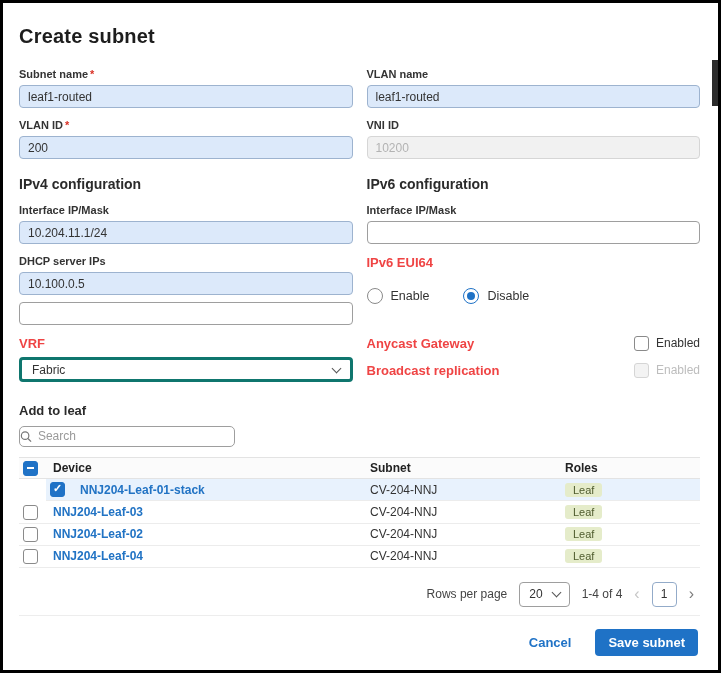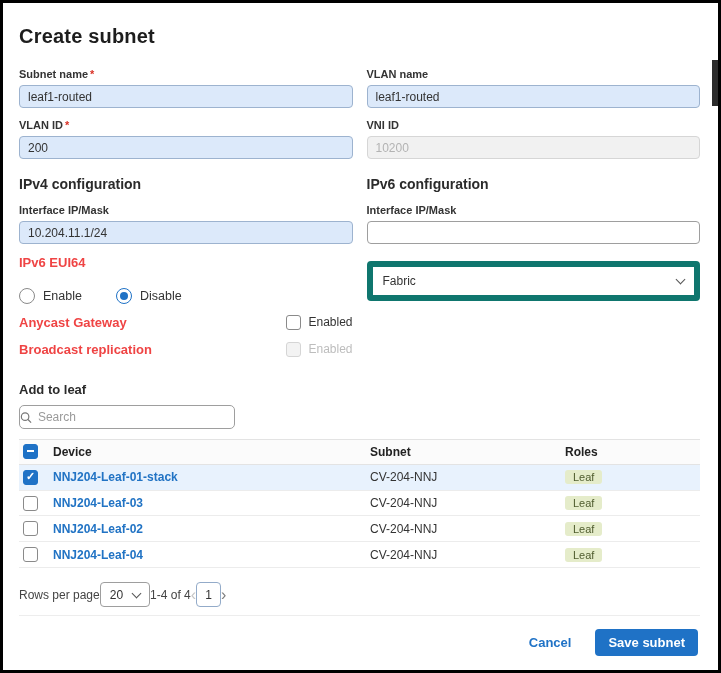--- a/index.html
+++ b/index.html
@@ -21,21 +21,21 @@
 
   .section-h { font-size: 14px; font-weight: bold; color: #2b2b2b; margin: 6px 0 12px 0; }
   .sub-h { font-size: 13px; font-weight: bold; color: #ef4444; }
 
   .radio-row { display: flex; gap: 34px; margin-top: 18px; }
   .radio-opt { display: flex; align-items: center; gap: 8px; font-size: 12.5px; color: #333; cursor: pointer; }
   .radio { width: 16px; height: 16px; border: 1.5px solid #8a8a8a; border-radius: 50%; position: relative; flex: none; background: #fff; }
   .radio.sel { border-color: #1f72c6; }
   .radio.sel::after { content: ""; position: absolute; inset: 3px; background: #1f72c6; border-radius: 50%; }
 
-  .select { height: 40px; border: 6px solid #0f766e; border-radius: 4px; display: flex; align-items: center; justify-content: space-between; padding: 0 10px; font-size: 12px; color: #333; background: #fff; cursor: pointer; }
+  .select { height: 25px; border: 3px solid #0f766e; border-radius: 4px; display: flex; align-items: center; justify-content: space-between; padding: 0 10px; font-size: 12px; color: #333; background: #fff; cursor: pointer; }
   .chev { width: 7px; height: 7px; border-right: 1.5px solid #555; border-bottom: 1.5px solid #555; transform: rotate(45deg); margin-top: -3px; flex: none; }
 
   .cb { width: 15px; height: 15px; border: 1.5px solid #8a8a8a; border-radius: 3px; background: #fff; position: relative; flex: none; cursor: pointer; }
   .cb.checked { background: #1f72c6; border-color: #1f72c6; }
   .cb.checked::after { content: "✓"; color: #fff; font-size: 11px; font-weight: bold; position: absolute; left: 2px; top: -1px; }
   .cb.indet { background: #1f72c6; border-color: #1f72c6; }
   .cb.indet::after { content: ""; position: absolute; left: 3px; right: 3px; top: 5px; height: 2px; background: #fff; }
   .cb.disabled { background: #f3f3f3; border-color: #d5d5d5; cursor: default; }
 
   .vrf-cell .select { margin-top: 6px; }
@@ -45,26 +45,26 @@
 
   .add-leaf { font-size: 13px; font-weight: bold; color: #2b2b2b; margin: 2px 0 8px 0; }
 
   .search { width: 216px; height: 26px; border: 1px solid #9e9e9e; border-radius: 5px; display: flex; align-items: center; gap: 6px; padding: 0 0; margin-bottom: 10px; background: #fff; }
   .search input { border: none; outline: none; font-size: 12px; color: #333; width: 100%; background: transparent; }
   .search input::placeholder { color: #9a9a9a; }
 
   .tbl-header, .tbl-row { display: grid; grid-template-columns: 34px 1fr 195px 135px; align-items: center; }
   .tbl-header { height: 28px; background: #fbfbfb; border-top: 1px solid #e3e3e3; border-bottom: 1px solid #e3e3e3; font-size: 12px; font-weight: bold; color: #222; }
   .tbl-row { height: 28px; border-bottom: 1px solid #ececec; font-size: 12px; color: #333; }
-  .tbl-row.selected { background: #e8f2fd; }
+  .tbl-row.selected { background: #e8f2fd; margin-left: 27px; }
   .cb-cell { display: flex; justify-content: flex-start; padding-left: 4px; }
   .device-link { color: #2173c4; font-weight: bold; font-size: 12px; text-decoration: none; cursor: pointer; }
   .badge { display: inline-block; background: #e5ecca; color: #4f5c2e; font-size: 11px; padding: 1px 8px; border-radius: 3px; }
 
-  .pagination { display: flex; align-items: center; justify-content: flex-start; margin: 14px 6px 8px 0; font-size: 12px; color: #444; }
+  .pagination { display: flex; align-items: center; justify-content: flex-end; gap: 12px; margin: 14px 6px 8px 0; font-size: 12px; color: #444; }
   .rpp-select { border: 1px solid #9e9e9e; border-radius: 4px; height: 25px; display: flex; align-items: center; gap: 10px; padding: 0 9px; cursor: pointer; color: #333; }
   .pg-chev { font-size: 16px; line-height: 1; cursor: pointer; }
   .pg-chev.dis { color: #c6c6c6; }
   .pg-chev.en { color: #7d7d7d; }
   .page-num { border: 1px solid #93abc9; border-radius: 4px; width: 25px; height: 25px; display: flex; align-items: center; justify-content: center; color: #333; cursor: pointer; }
 
   .footer { margin-top: auto; display: flex; justify-content: flex-end; align-items: center; gap: 24px; border-top: 1px solid #ededed; padding: 13px 2px 14px 0; }
   .cancel-btn { background: none; border: none; color: #1f72c6; font-weight: bold; font-size: 13px; cursor: pointer; }
   .save-btn { background: #1f72c6; border: none; color: #fff; font-weight: bold; font-size: 13px; border-radius: 4px; padding: 6px 13px; cursor: pointer; }
 
@@ -102,35 +102,41 @@
 
     <div class="field">
       <label class="label">Interface IP/Mask</label>
       <input class="text filled" type="text" value="10.204.11.1/24" style="">
     </div>
     <div class="field">
       <label class="label">Interface IP/Mask</label>
       <input class="text" type="text" value="" style="">
     </div>
 
+    <div class="field">
+      <label class="label">DHCP server IPs</label>
+      <input class="text filled" type="text" style="margin-bottom: 7px;" value="10.100.0.5">
+      <input class="text" type="text" value="" style="">
+    </div>
     <div class="field">
       <div class="sub-h">IPv6 EUI64</div>
       <div class="radio-row">
         <div class="radio-opt">
           <span class="radio"></span>
           <span>Enable</span>
         </div>
         <div class="radio-opt">
           <span class="radio sel"></span>
           <span>Disable</span>
         </div>
       </div>
     </div>
 
     <div class="field vrf-cell">
+      <div class="sub-h">VRF</div>
       <div class="select">
         <span>Fabric</span>
         <span class="chev"></span>
       </div>
     </div>
     <div class="field">
       <div class="toggle-row">
         <span class="sub-h">Anycast Gateway</span>
         <span class="toggle-right">
           <span class="cb"></span>

